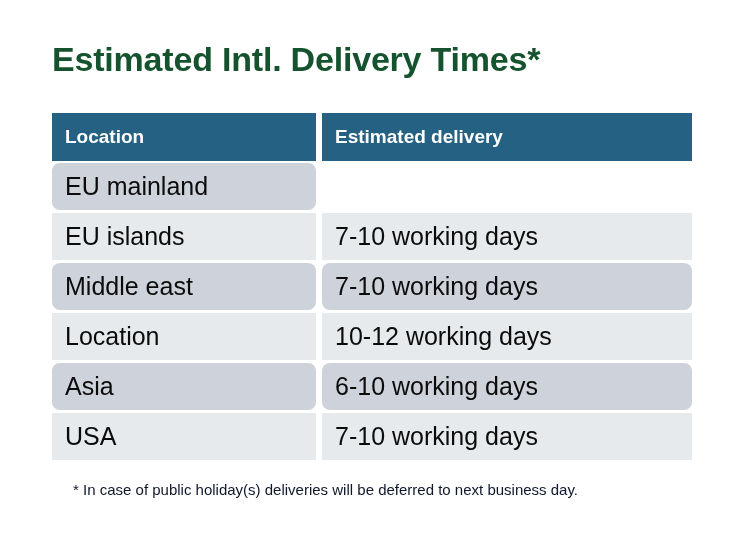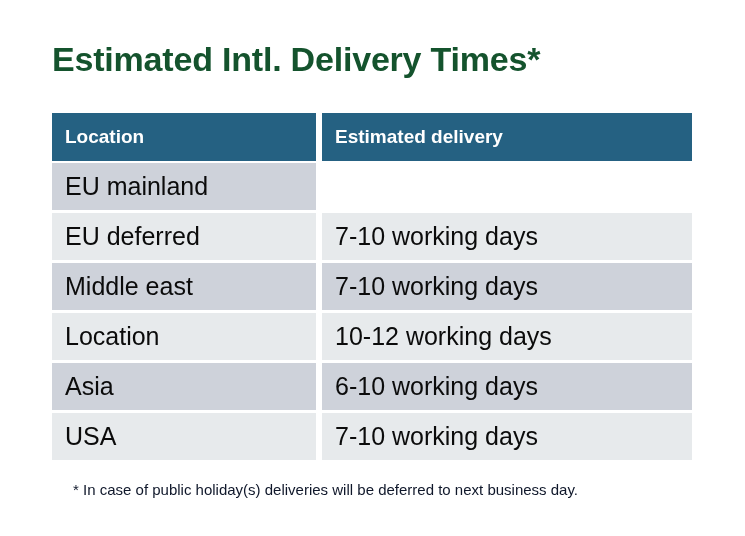--- a/index.html
+++ b/index.html
@@ -74,20 +74,21 @@
     color: #ffffff;
     font-weight: bold;
     font-size: 19px;
     height: 48px;
   }
   .header-row {
     margin-bottom: 2px;
   }
   .row-odd .cell {
     background: #ced2da;
+    border-radius: 8px;
   }
   .row-even .cell {
     background: #e7eaec;
   }
   .footnote {
     position: absolute;
     left: 73px;
     top: 480px;
     font-size: 15px;
     color: #0f172a;
@@ -107,21 +108,21 @@
     <div class="table-row header-row">
       <div class="cell col-location">Location</div>
       <div class="cell col-delivery">Estimated delivery</div>
     </div>
 
     <div class="table-row row-odd">
       <div class="cell col-location">EU mainland</div>
     </div>
 
     <div class="table-row row-even">
-      <div class="cell col-location">EU deferred</div>
+      <div class="cell col-location">EU islands</div>
       <div class="cell col-delivery">7-10 working days</div>
     </div>
 
     <div class="table-row row-odd">
       <div class="cell col-location">Middle east</div>
       <div class="cell col-delivery">7-10 working days</div>
     </div>
 
     <div class="table-row row-even">
       <div class="cell col-location">Location</div>

